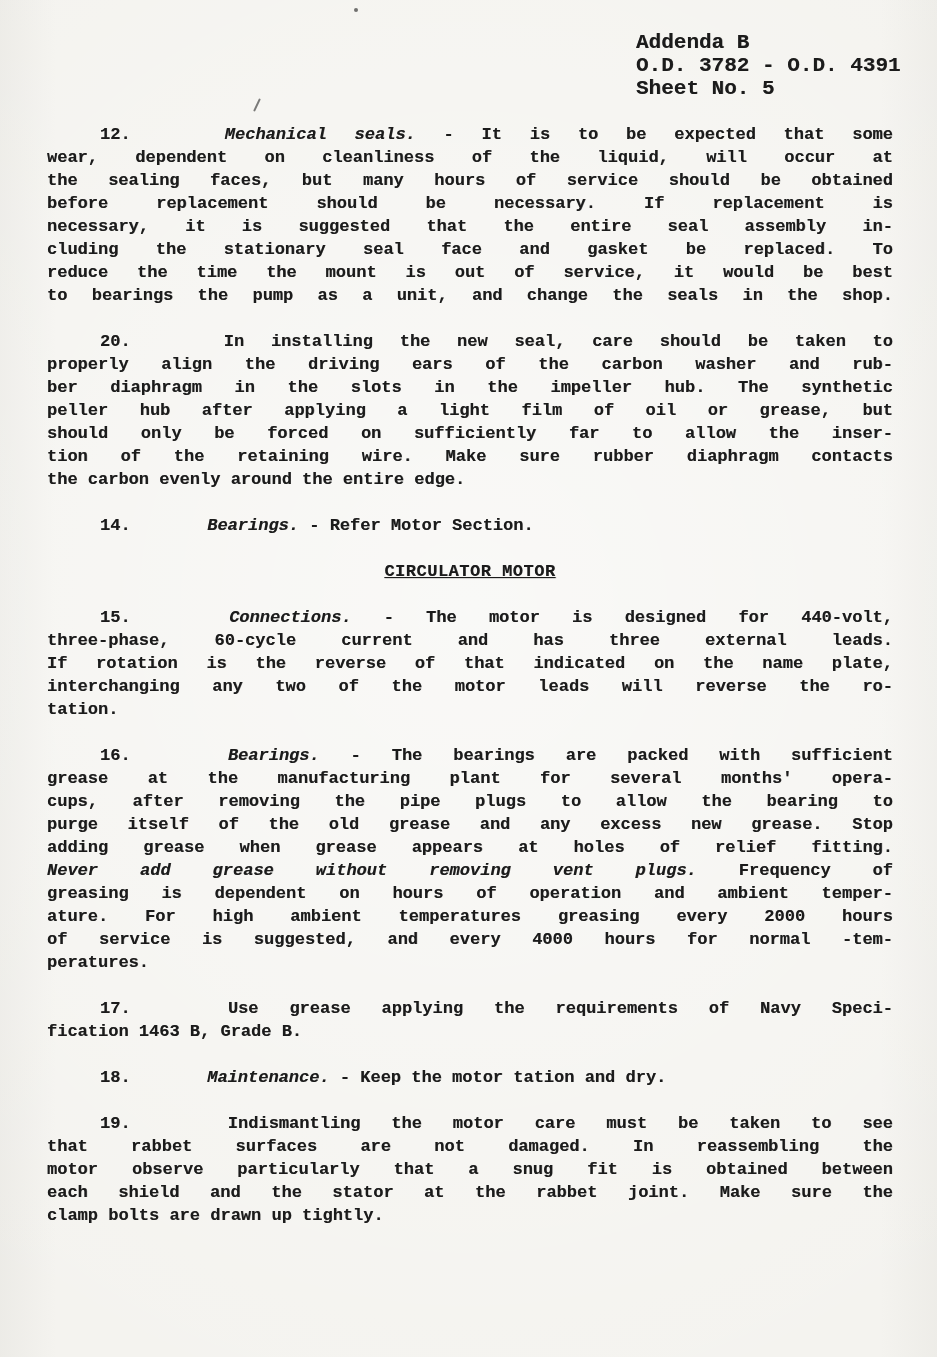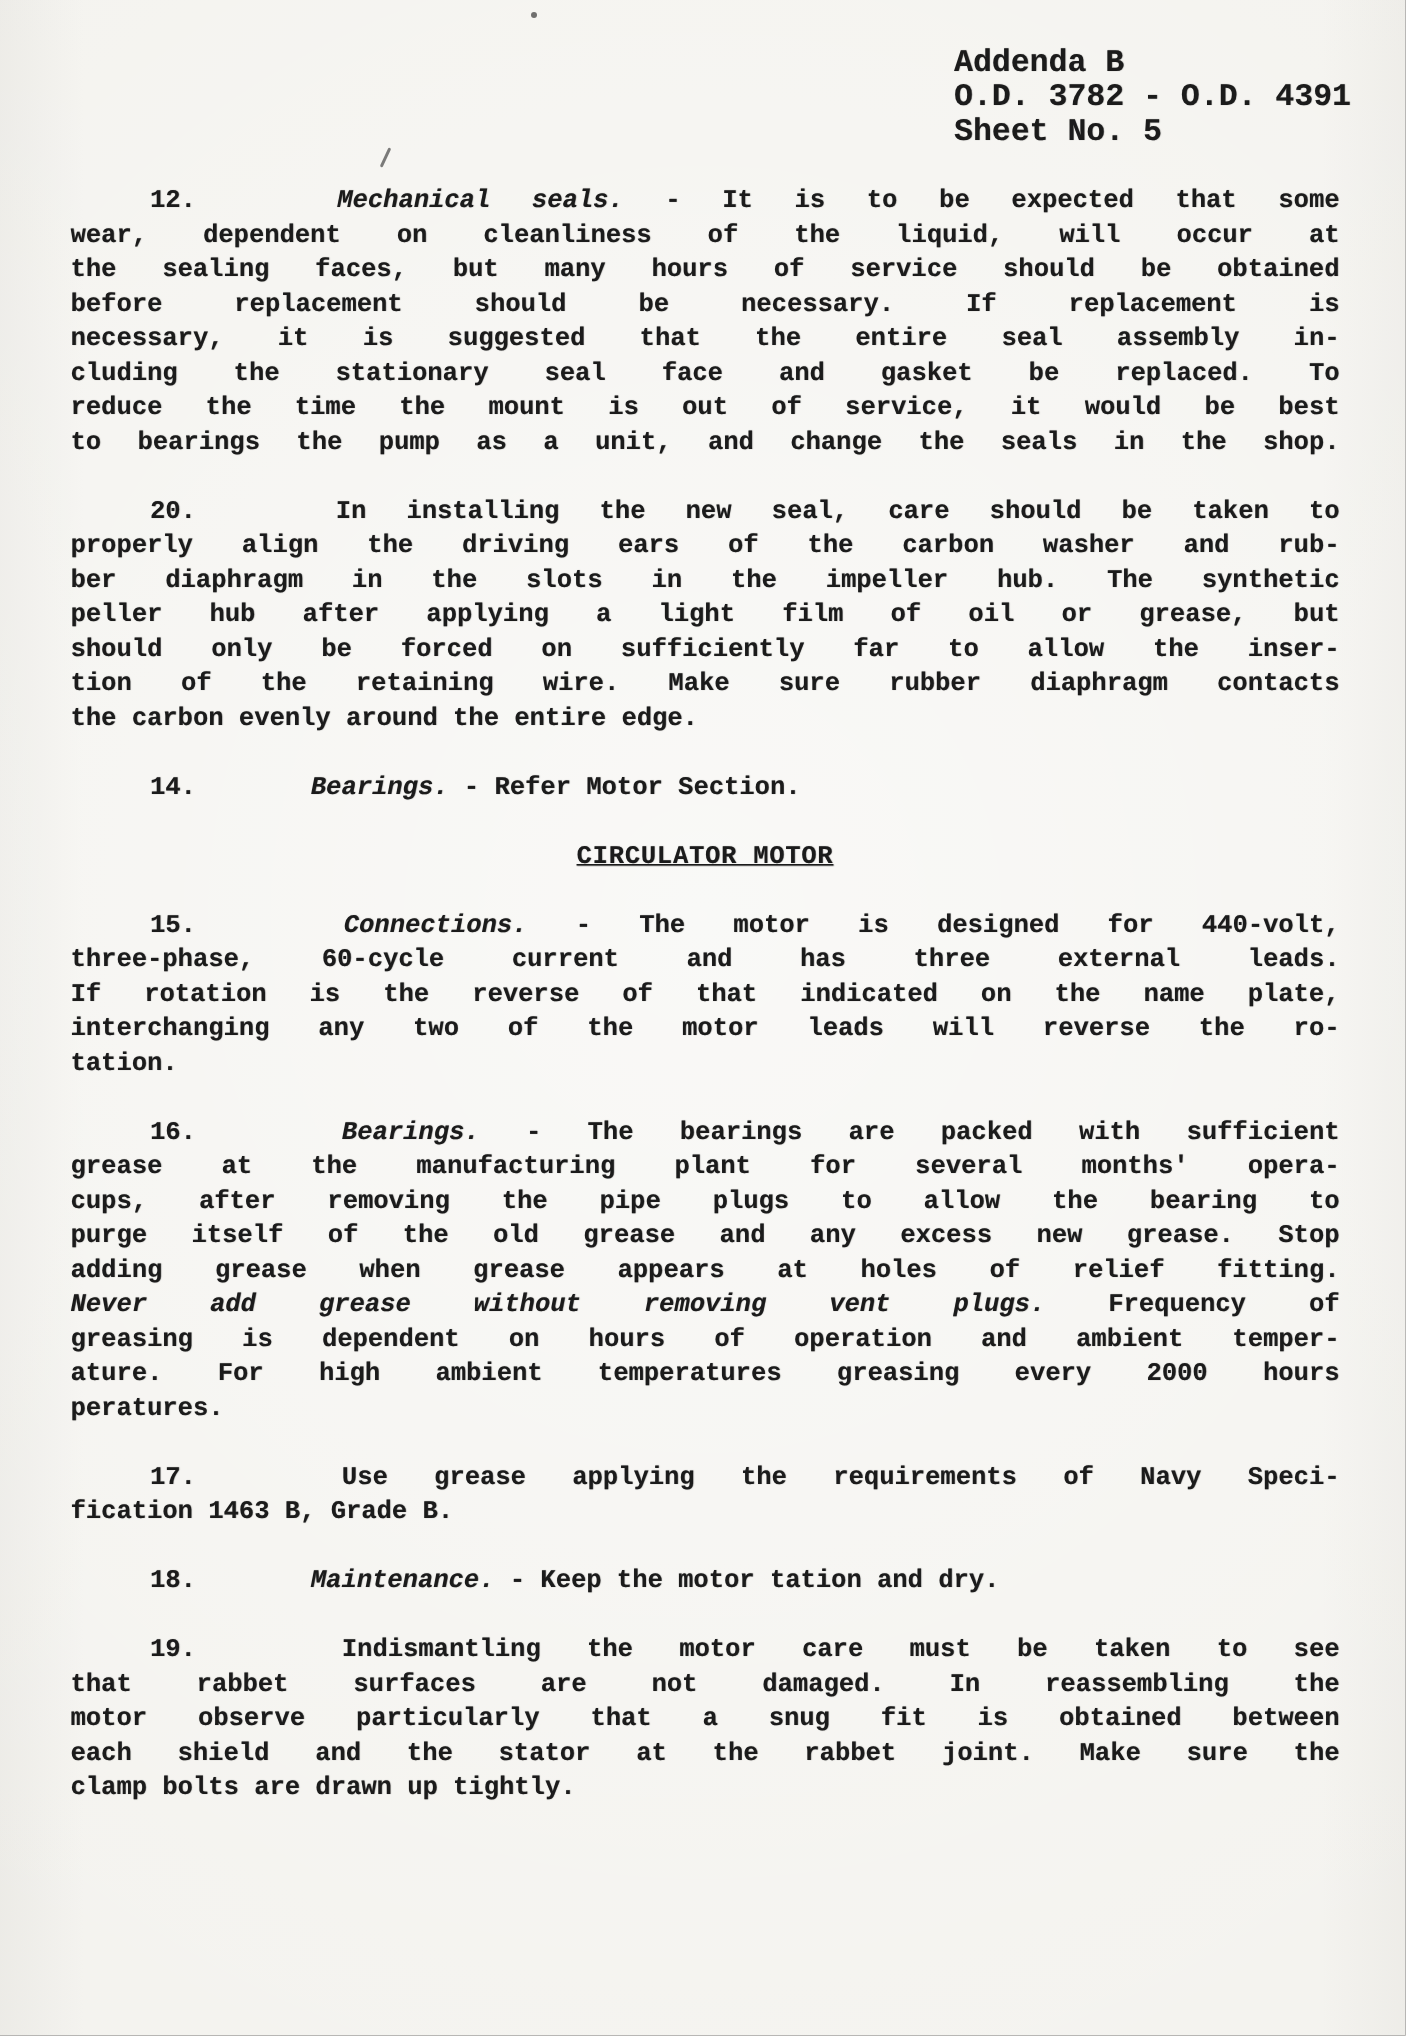--- a/index.html
+++ b/index.html
@@ -97,20 +97,21 @@
       </div>
     <div class="para">
         <div class="line"><span class="pnum-box"><span class="pnum">16.</span></span> <span class="it">Bearings.</span><span> - The bearings are packed with sufficient</span></div>
         <div class="line"><span>grease at the manufacturing plant for several months' opera-</span></div>
         <div class="line"><span>cups, after removing the pipe plugs to allow the bearing to</span></div>
         <div class="line"><span>purge itself of the old grease and any excess new grease.  Stop</span></div>
         <div class="line"><span>adding grease when grease appears at holes of relief fitting.</span></div>
         <div class="line"><span class="it">Never add grease without removing vent plugs.</span><span> Frequency of</span></div>
         <div class="line"><span>greasing is dependent on hours of operation and ambient temper-</span></div>
         <div class="line"><span>ature.  For high ambient temperatures greasing every 2000 hours</span></div>
+        <div class="line"><span>of service is suggested, and every 4000 hours for normal -tem-</span></div>
         <div class="line last"><span>peratures.</span></div>
       </div>
     <div class="para">
         <div class="line"><span class="pnum-box"><span class="pnum">17.</span></span> <span>Use grease applying the requirements of Navy Speci-</span></div>
         <div class="line last"><span>fication 1463 B, Grade B.</span></div>
       </div>
     <div class="para">
         <div class="line last"><span class="pnum-box"><span class="pnum">18.</span></span> <span class="it">Maintenance.</span><span> - Keep the motor tation and dry.</span></div>
       </div>
     <div class="para">

